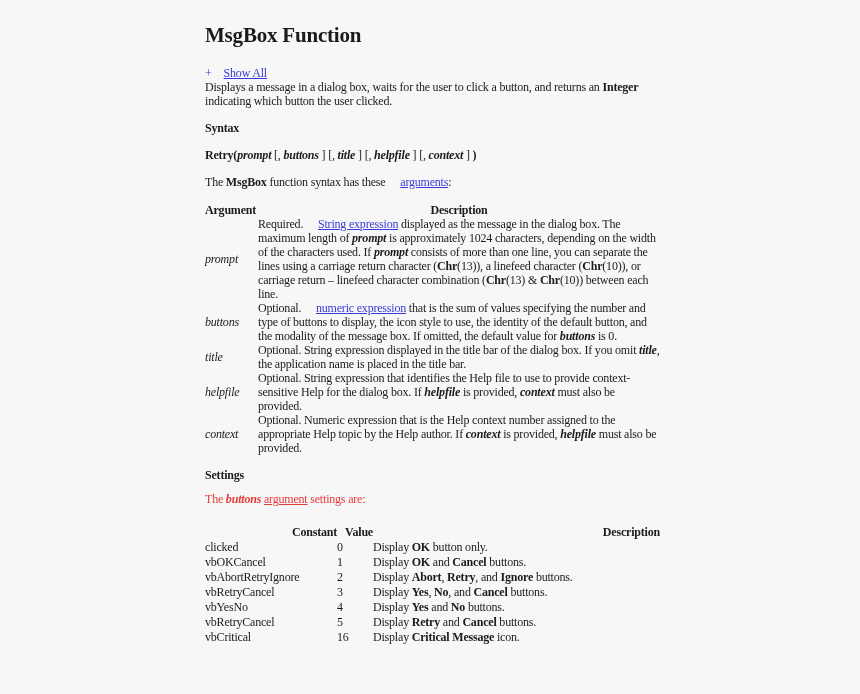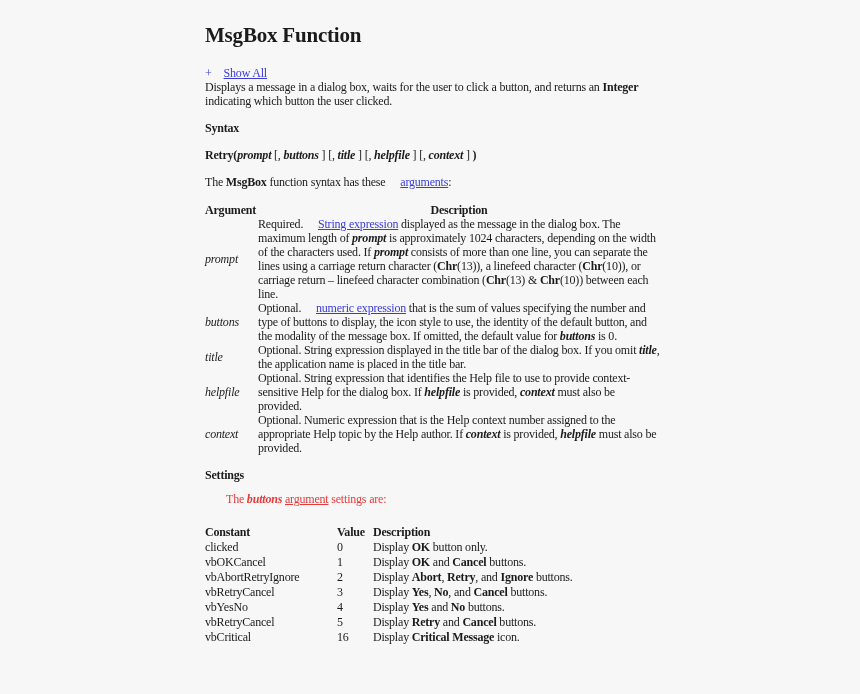--- a/index.html
+++ b/index.html
@@ -56,21 +56,21 @@
   .arg-desc{line-height:14px;}
 
   
   .set-table{
     display:grid;
     grid-template-columns:132px 36px 287px;
     margin-top:19px;
     width:455px;
     line-height:15px;
   }
-  .set-table .th{font-weight:bold;text-align:left;white-space:nowrap;}
+  .set-table .th{font-weight:bold;text-align:right;white-space:nowrap;}
   .set-table .cell{line-height:15px;}
 </style>
 </head>
 <body>
 
 <div class="content">
 
   <h1>MsgBox Function</h1>
 
   <p class="tight"><span class="plus">+</span><a class="u c-link">Show All</a></p>
@@ -93,21 +93,21 @@
       <div class="arg-name">title</div>
       <div class="arg-desc"><span>Optional. String expression displayed in the title bar of the dialog box. If you omit </span><span class="b i">title</span><span>, the application name is placed in the title bar.</span></div>
       <div class="arg-name">helpfile</div>
       <div class="arg-desc"><span>Optional. String expression that identifies the Help file to use to provide context-sensitive Help for the dialog box. If </span><span class="b i">helpfile</span><span> is provided, </span><span class="b i">context</span><span> must also be provided.</span></div>
       <div class="arg-name">context</div>
       <div class="arg-desc"><span>Optional. Numeric expression that is the Help context number assigned to the appropriate Help topic by the Help author. If </span><span class="b i">context</span><span> is provided, </span><span class="b i">helpfile</span><span> must also be provided.</span></div>
     </div>
 
   <p class="b" style="margin-top:13px;">Settings</p>
 
-  <p style="margin-top:10px;margin-left:21px;"><span class="c-red">The </span><span class="b i c-red">buttons</span><span class="c-red"> </span><a class="u c-red">argument</a><span class="c-red"> settings are:</span></p>
+  <p style="margin-top:10px;"><span class="c-red">The </span><span class="b i c-red">buttons</span><span class="c-red"> </span><a class="u c-red">argument</a><span class="c-red"> settings are:</span></p>
 
   <div class="set-table">
     <div class="th">Constant</div>
     <div class="th">Value</div>
     <div class="th">Description</div>
   <div class="cell">clicked</div>
       <div class="cell">0</div>
       <div class="cell"><span>Display </span><span class="b">OK</span><span> button only.</span></div>
       <div class="cell">vbOKCancel</div>
       <div class="cell">1</div>

